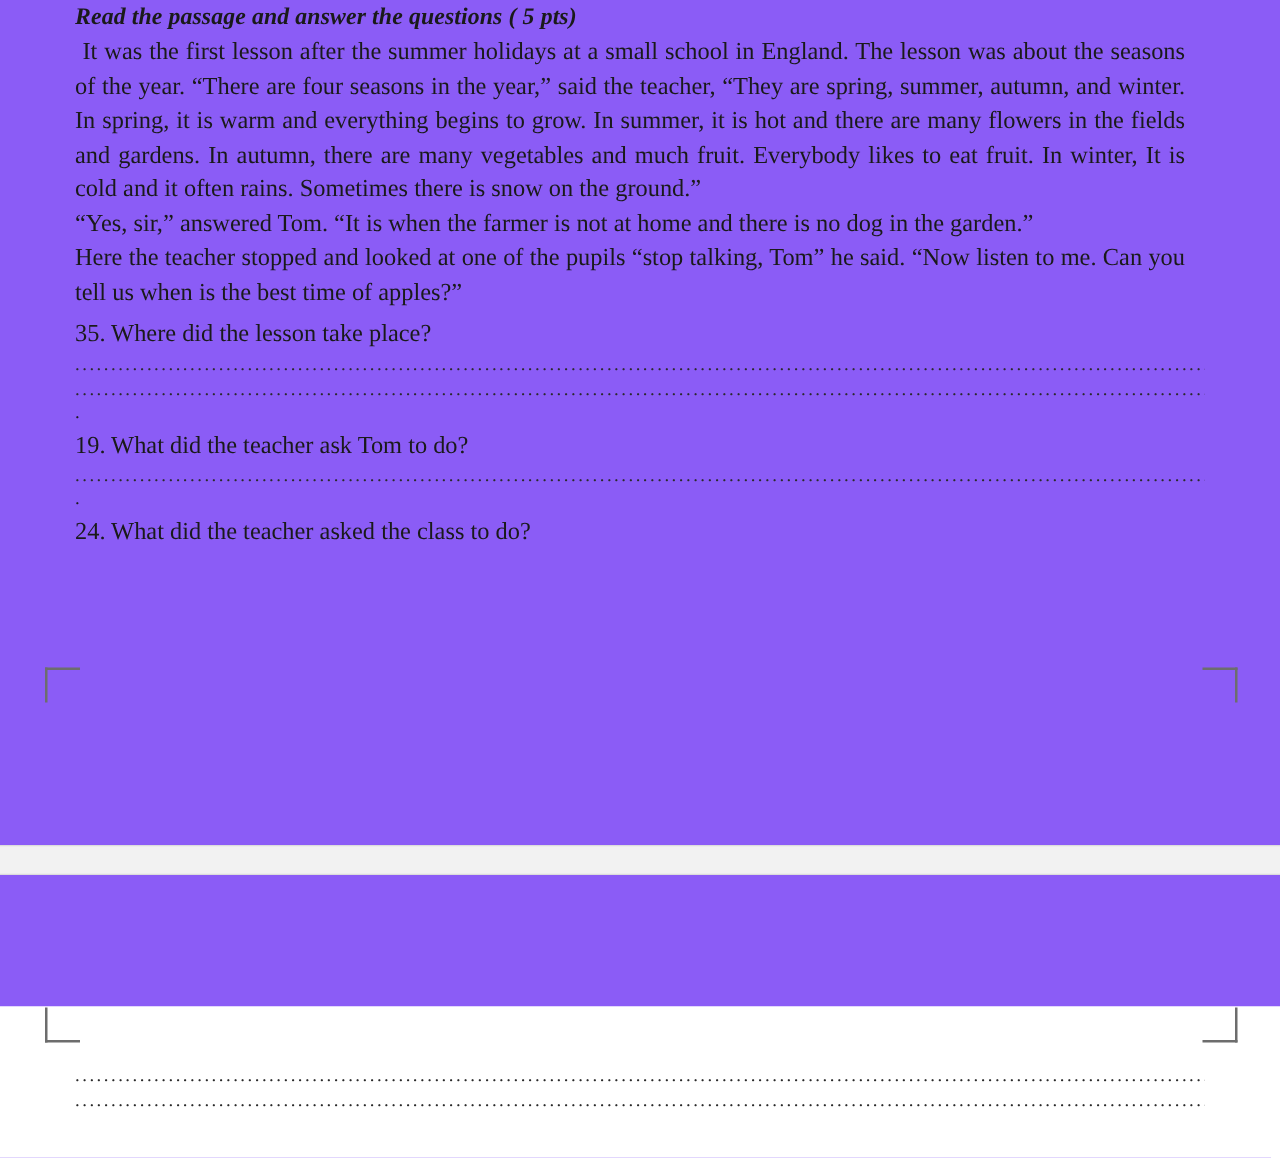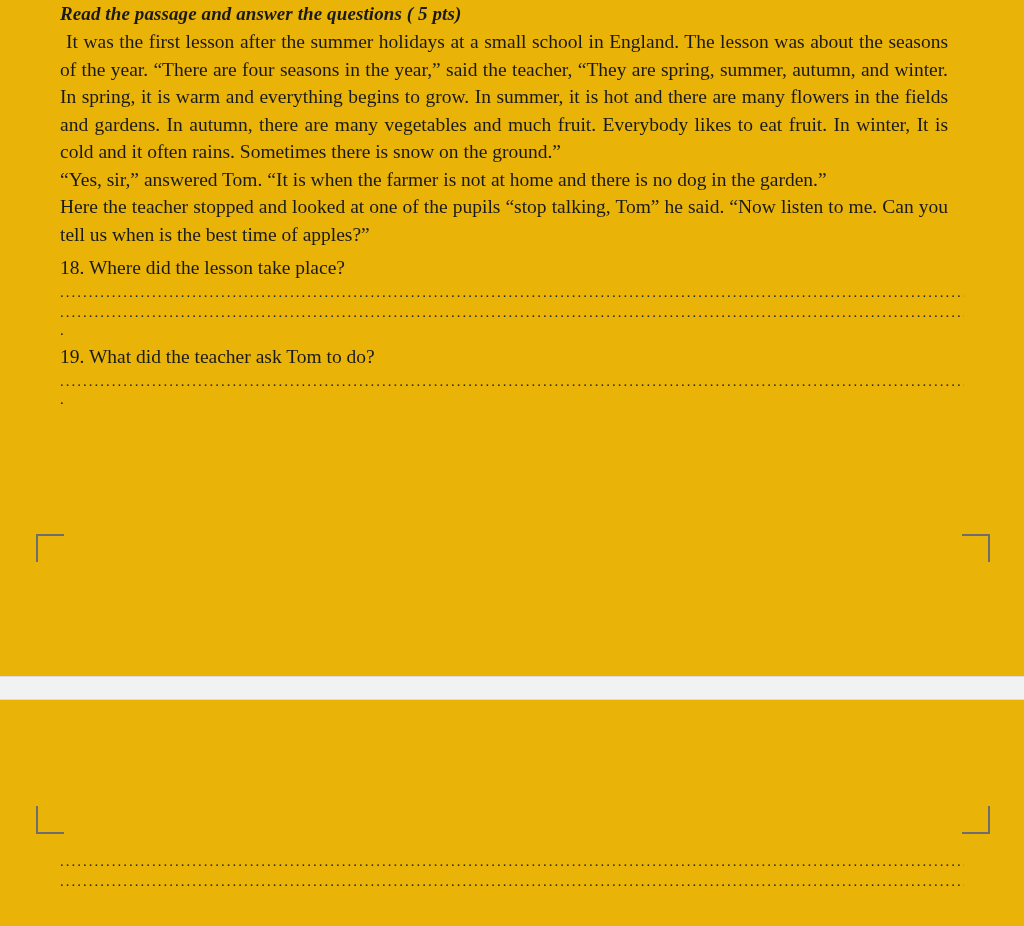--- a/index.html
+++ b/index.html
@@ -11,22 +11,22 @@
     width: 1024px;
     height: 926px;
     font-family: "Liberation Serif", serif;
     color: #1a1a1a;
     position: relative;
     overflow: hidden;
   }
   .page {
     position: relative;
     width: 1024px;
-    height: 926px;
-    background: #eab308;
+    height: 805px;
+    background: #8b5cf6;
   }
   .doc-body {
     position: absolute;
     left: 0;
     top: 0;
     width: 1024px;
     padding: 0;
   }
   .heading {
     font-weight: bold;
@@ -110,30 +110,31 @@
   <div class="doc-body">
 
     <div class="heading">Read the passage and answer the questions ( 5 pts)</div>
 
     <div class="passage">
       <p class="indent"> It was the first lesson after the summer holidays at a small school in England. The lesson was about the seasons of the year. “There are four seasons in the year,” said the teacher, “They are spring, summer, autumn, and winter. In spring, it is warm and everything begins to grow. In summer, it is hot and there are many flowers in the fields and gardens. In autumn, there are many vegetables and much fruit. Everybody likes to eat fruit. In winter, It is cold and it often rains. Sometimes there is snow on the ground.”</p>
       <p>“Yes, sir,” answered Tom. “It is when the farmer is not at home and there is no dog in the garden.”</p>
       <p>Here the teacher stopped and looked at one of the pupils “stop talking, Tom” he said. “Now listen to me. Can you tell us when is the best time of apples?”</p>
     </div>
 
-    <div class="q">18. Where did the lesson take place?</div>
+    <div class="q">35. Where did the lesson take place?</div>
     <div class="dots">..........................................................................................................................................................................</div>
 
     <div class="dots">..........................................................................................................................................................................</div>
     <div class="stub">.</div>
 
     <div class="q">19. What did the teacher ask Tom to do?</div>
     <div class="dots">..........................................................................................................................................................................</div>
     <div class="stub">.</div>
 
+    <div class="q">24. What did the teacher asked the class to do?</div>
 
   </div>
 
   <div class="crop tl" style="left:36px; top:534px;"></div>
   <div class="crop tr" style="left:962px; top:534px;"></div>
 
   <div class="page-break" style="top:676px;"></div>
 
   <div class="crop bl" style="left:36px; top:806px;"></div>
   <div class="crop br" style="left:962px; top:806px;"></div>

